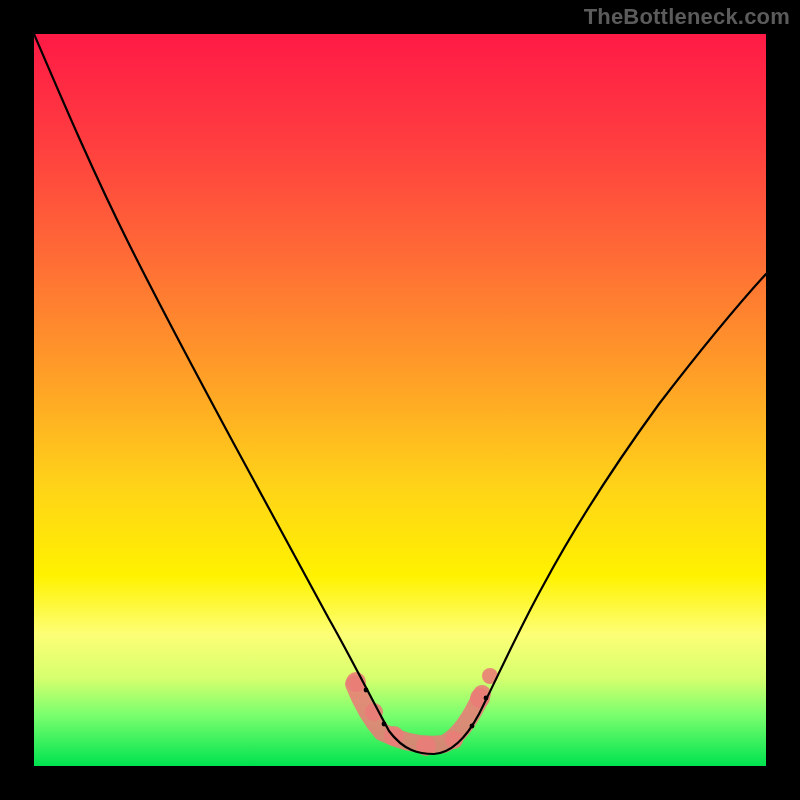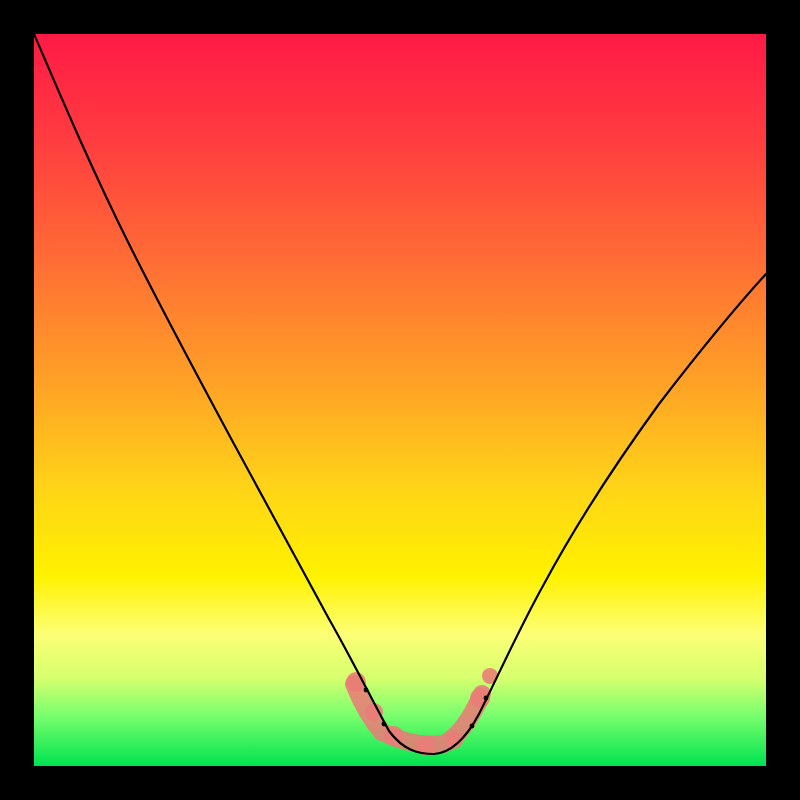--- a/index.html
+++ b/index.html
@@ -78,20 +78,21 @@
     fill-opacity: 0.88;
   }
   .curve-dot {
     fill: #000;
   }
 </style>
 </head>
 <body>
 
 <div class="frame">
+  <div class="watermark">TheBottleneck.com</div>
 
   <div class="plot-area">
     <svg class="plot-svg" viewBox="0 0 732 732">
       <g>
         <path class="valley-smear" d="M 320 650
                  Q 332 680 348 698
                  Q 380 714 410 710
                  Q 430 700 448 660"></path>
         <circle class="valley-dot" cx="322" cy="648" r="10"></circle>
         <circle class="valley-dot" cx="340" cy="678" r="9"></circle>

